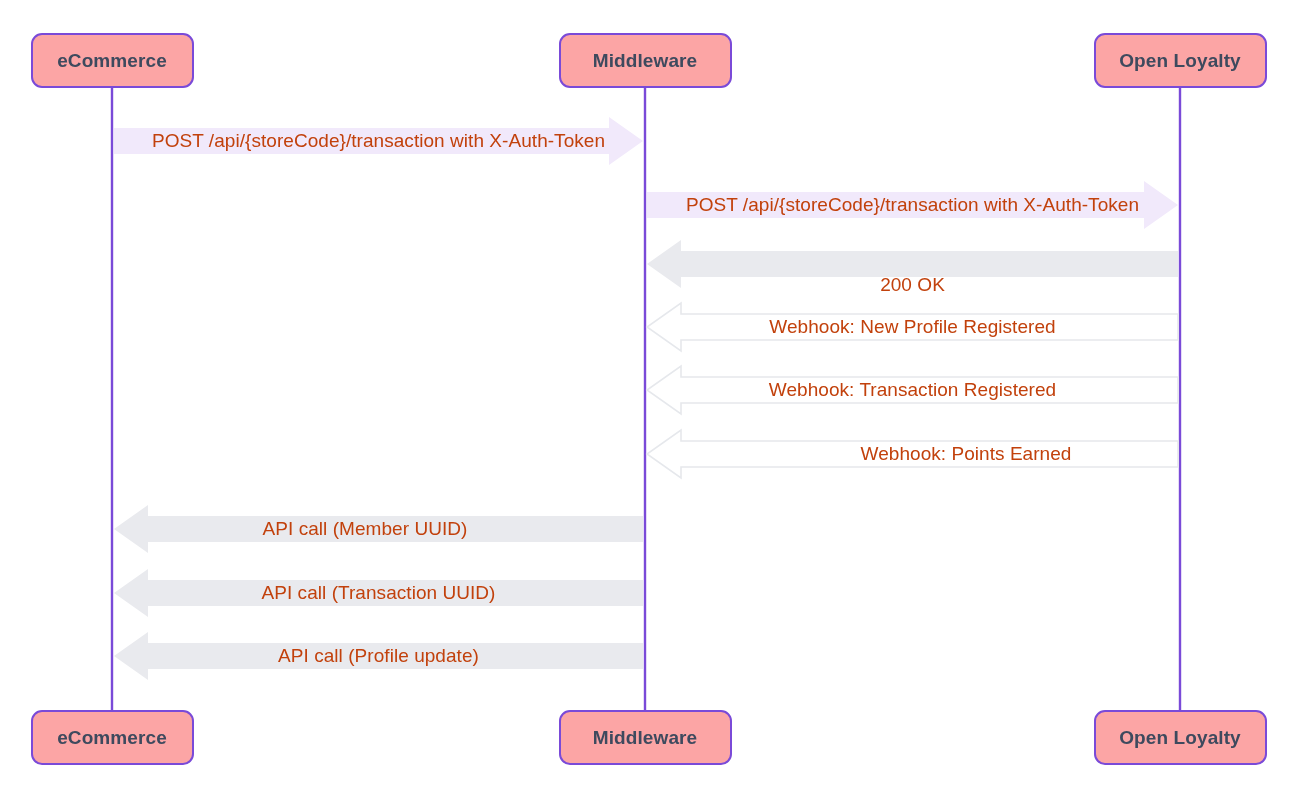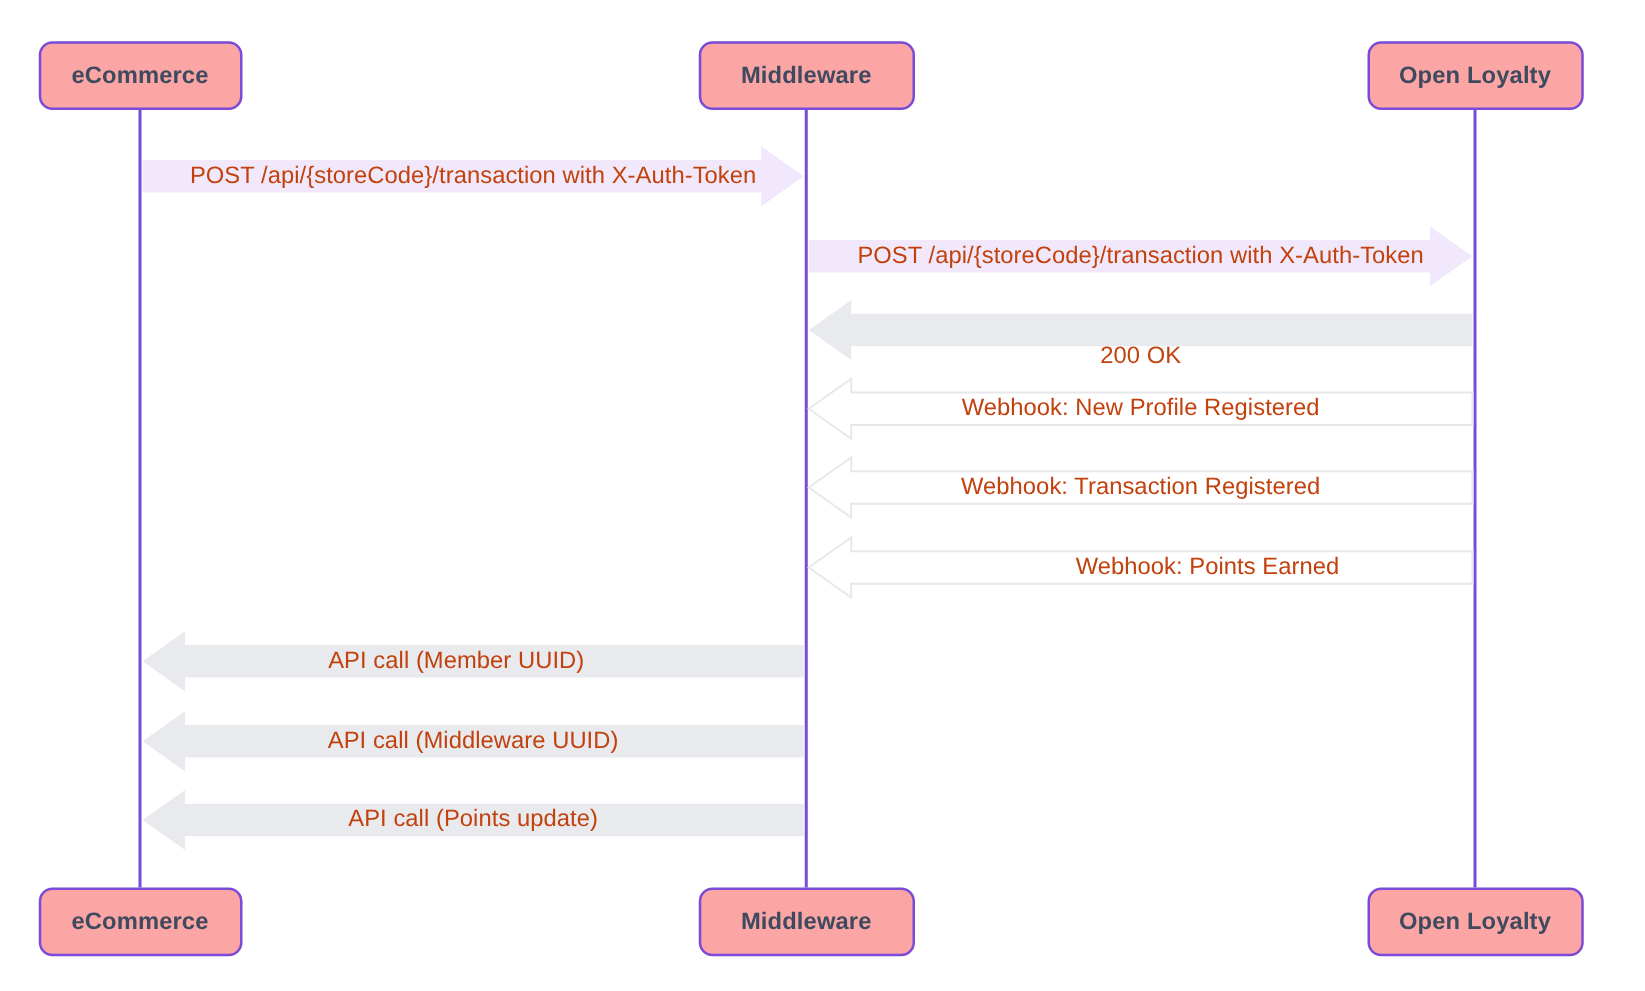--- a/index.html
+++ b/index.html
@@ -77,16 +77,16 @@
       </div>
     </div>
   <div id="labels-layer">
       <div class="msg-label" style="left: 378.5px; top: 141px;">POST /api/{storeCode}/transaction with X-Auth-Token</div>
       <div class="msg-label" style="left: 912.5px; top: 205px;">POST /api/{storeCode}/transaction with X-Auth-Token</div>
       <div class="msg-label" style="left: 912.5px; top: 264px; margin-top: 21px;">200 OK</div>
       <div class="msg-label" style="left: 912.5px; top: 327px;">Webhook: New Profile Registered</div>
       <div class="msg-label" style="left: 912.5px; top: 390px; text-align: center;">Webhook: Transaction Registered</div>
       <div class="msg-label" style="left: 938px; top: 454px; margin-left: 28px;">Webhook: Points Earned</div>
       <div class="msg-label" style="left: 365px; top: 529px;">API call (Member UUID)</div>
-      <div class="msg-label" style="left: 378.5px; top: 593px;">API call (Middleware UUID)</div>
-      <div class="msg-label" style="left: 378.5px; top: 656px;">API call (Points update)</div>
+      <div class="msg-label" style="left: 378.5px; top: 593px;">API call (Transaction UUID)</div>
+      <div class="msg-label" style="left: 378.5px; top: 656px;">API call (Profile update)</div>
     </div>
 </div>
 
 </body></html>

